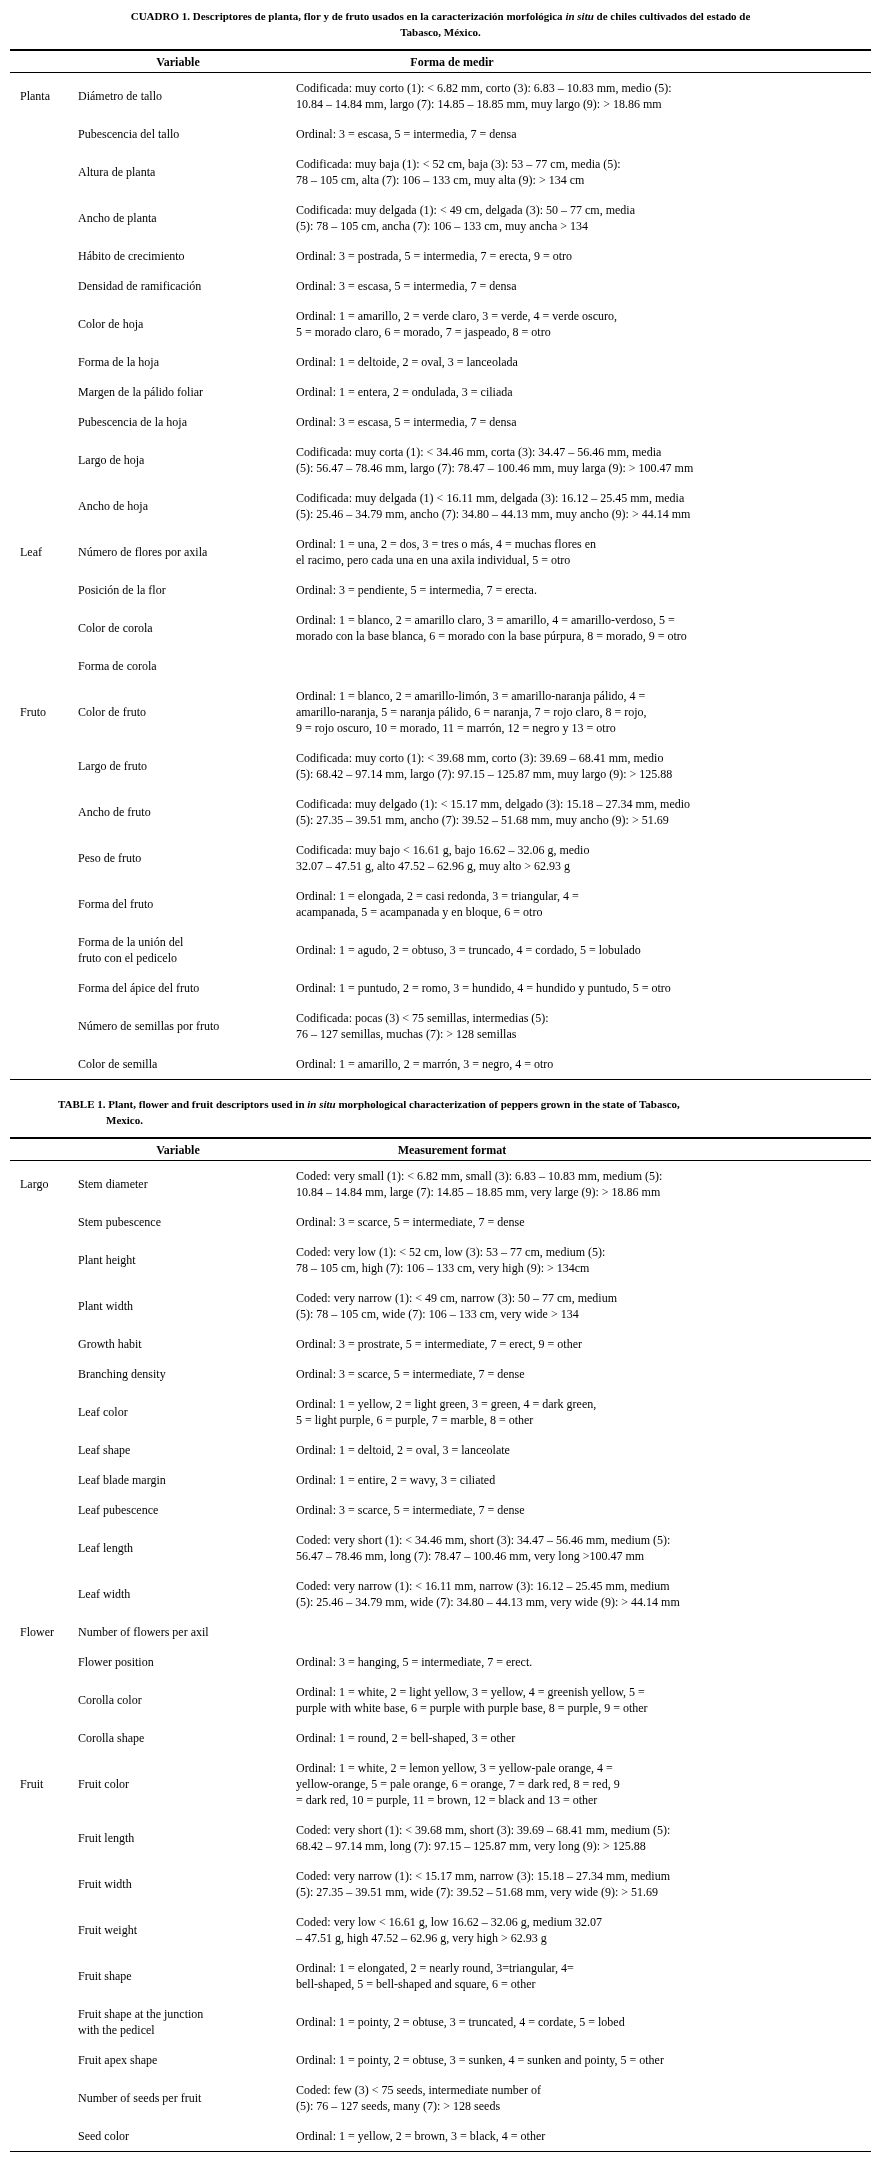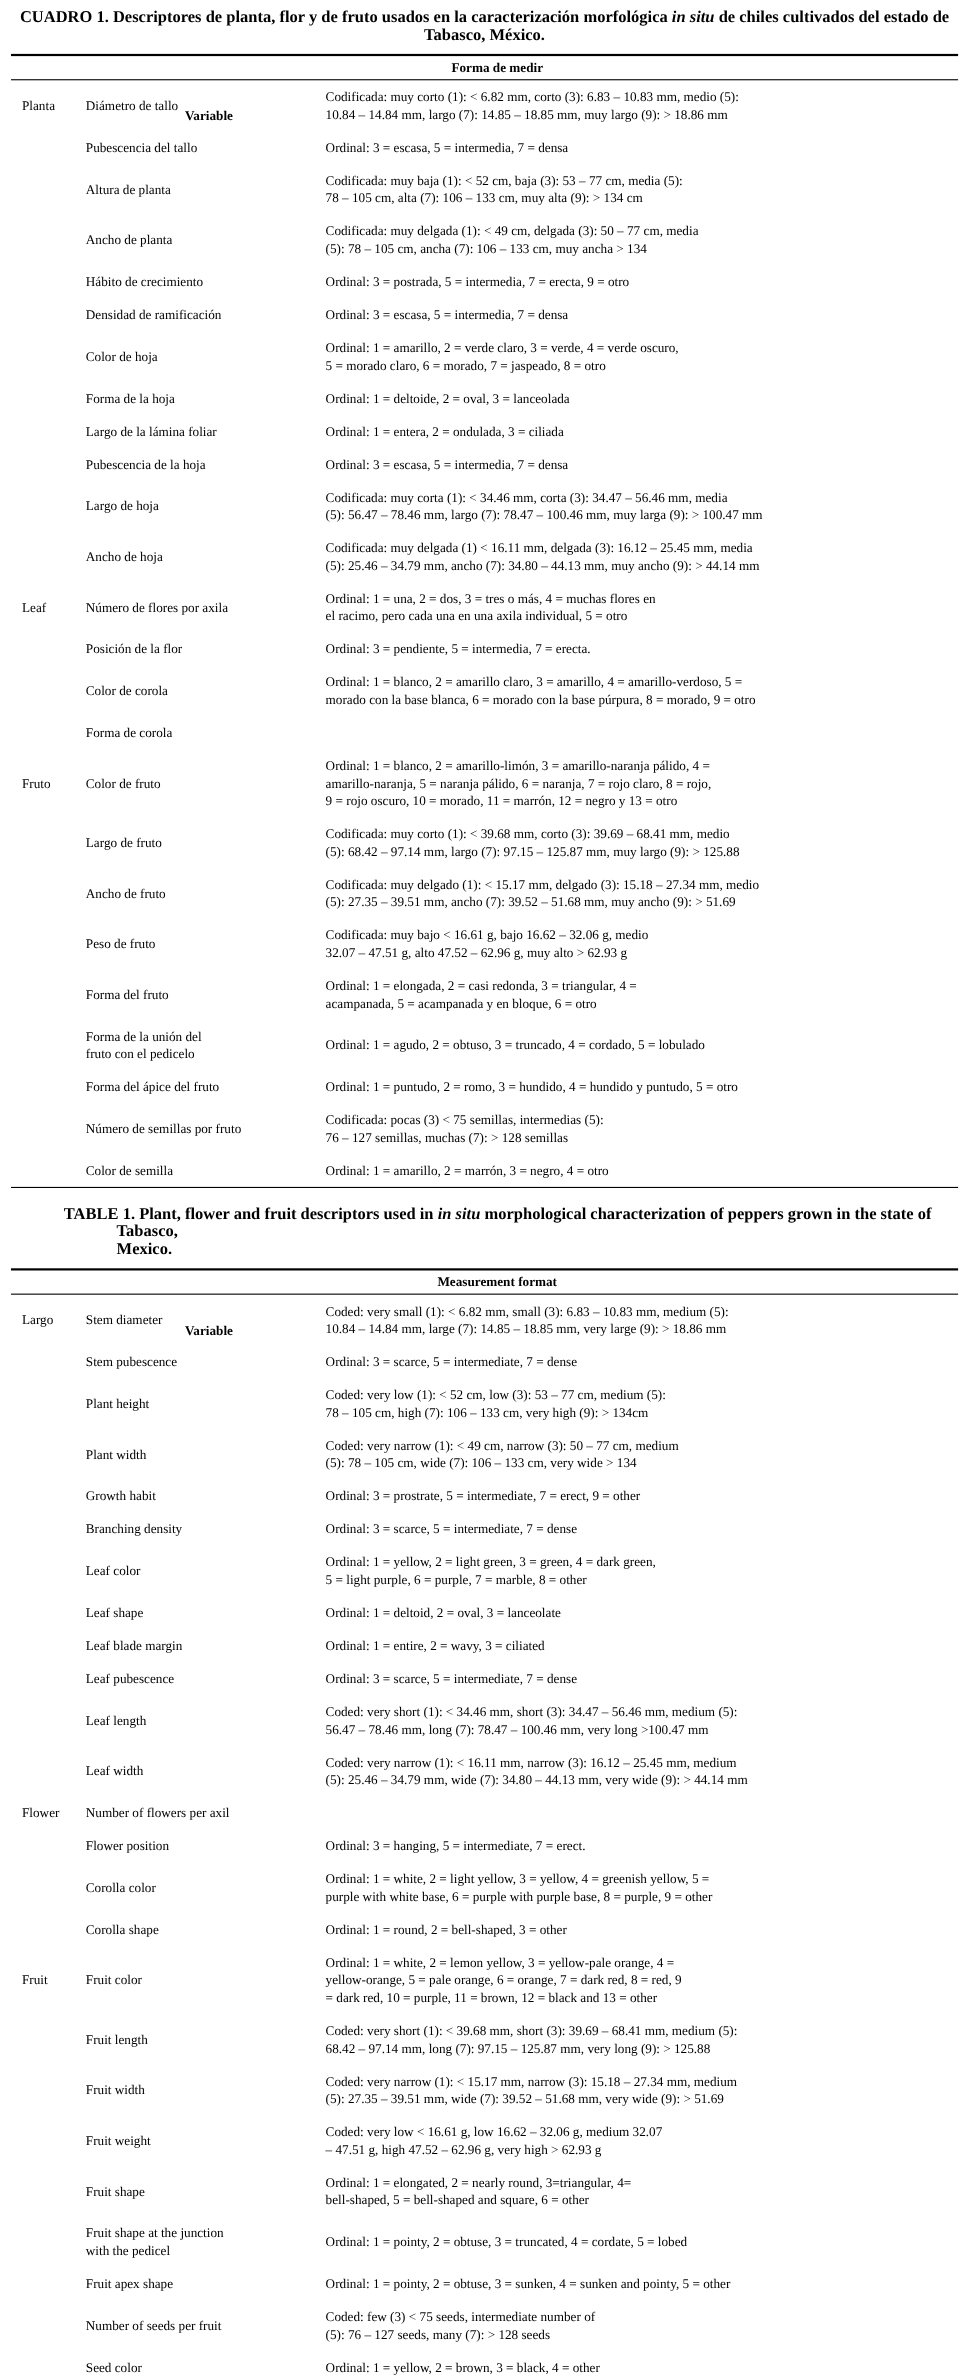--- a/index.html
+++ b/index.html
@@ -5,21 +5,21 @@
   * { margin:0; padding:0; box-sizing:border-box; }
   html, body { background:#ffffff; }
   body {
     width:881px;
     font-family:"Liberation Serif","DejaVu Serif",serif;
     color:#000;
   }
   .page { width:881px; padding:8px 10px 10px; }
   .caption {
     font-weight:bold;
-    font-size:15px;
+    font-size:11px;
     line-height:16px;
     white-space:pre-line;
     margin-bottom:9px;
   }
   .caption .cap-i { font-style:italic; }
   .caption-center { text-align:center; }
   .caption-hang { padding-left:96px; text-indent:-48px; margin-top:16px; }
   .dtable {
     border-top:2px solid #000;
     border-bottom:1.5px solid #000;
@@ -30,21 +30,21 @@
     border-bottom:1px solid #000;
   }
   .thead .h {
     position:absolute;
     top:50%;
     transform:translate(-50%,-50%);
     font-weight:bold;
     font-size:12px;
     white-space:nowrap;
   }
-  .thead .h1 { left:180px;margin-top:44px; }
+  .thead .h1 { left:168px; }
   .thead .h2 { left:442px; }
   .trow {
     display:grid;
     grid-template-columns:68px 180px auto;
     align-items:center;
     padding:7px 0;
   }
   .cell { font-size:12px; line-height:16px; }
   .cell.group { padding-left:10px; }
   .cell.variable { white-space:pre-line; padding-right:6px; }
@@ -103,21 +103,21 @@
             <div class="cell measure">Ordinal: 1 = amarillo, 2 = verde claro, 3 = verde, 4 = verde oscuro,
 5 = morado claro, 6 = morado, 7 = jaspeado, 8 = otro</div>
           </div>
           <div class="trow">
             <div class="cell group"></div>
             <div class="cell variable">Forma de la hoja</div>
             <div class="cell measure">Ordinal: 1 = deltoide, 2 = oval, 3 = lanceolada</div>
           </div>
           <div class="trow">
             <div class="cell group"></div>
-            <div class="cell variable">Largo de la lámina foliar</div>
+            <div class="cell variable">Margen de la pálido foliar</div>
             <div class="cell measure">Ordinal: 1 = entera, 2 = ondulada, 3 = ciliada</div>
           </div>
           <div class="trow">
             <div class="cell group"></div>
             <div class="cell variable">Pubescencia de la hoja</div>
             <div class="cell measure">Ordinal: 3 = escasa, 5 = intermedia, 7 = densa</div>
           </div>
           <div class="trow">
             <div class="cell group"></div>
             <div class="cell variable">Largo de hoja</div>

